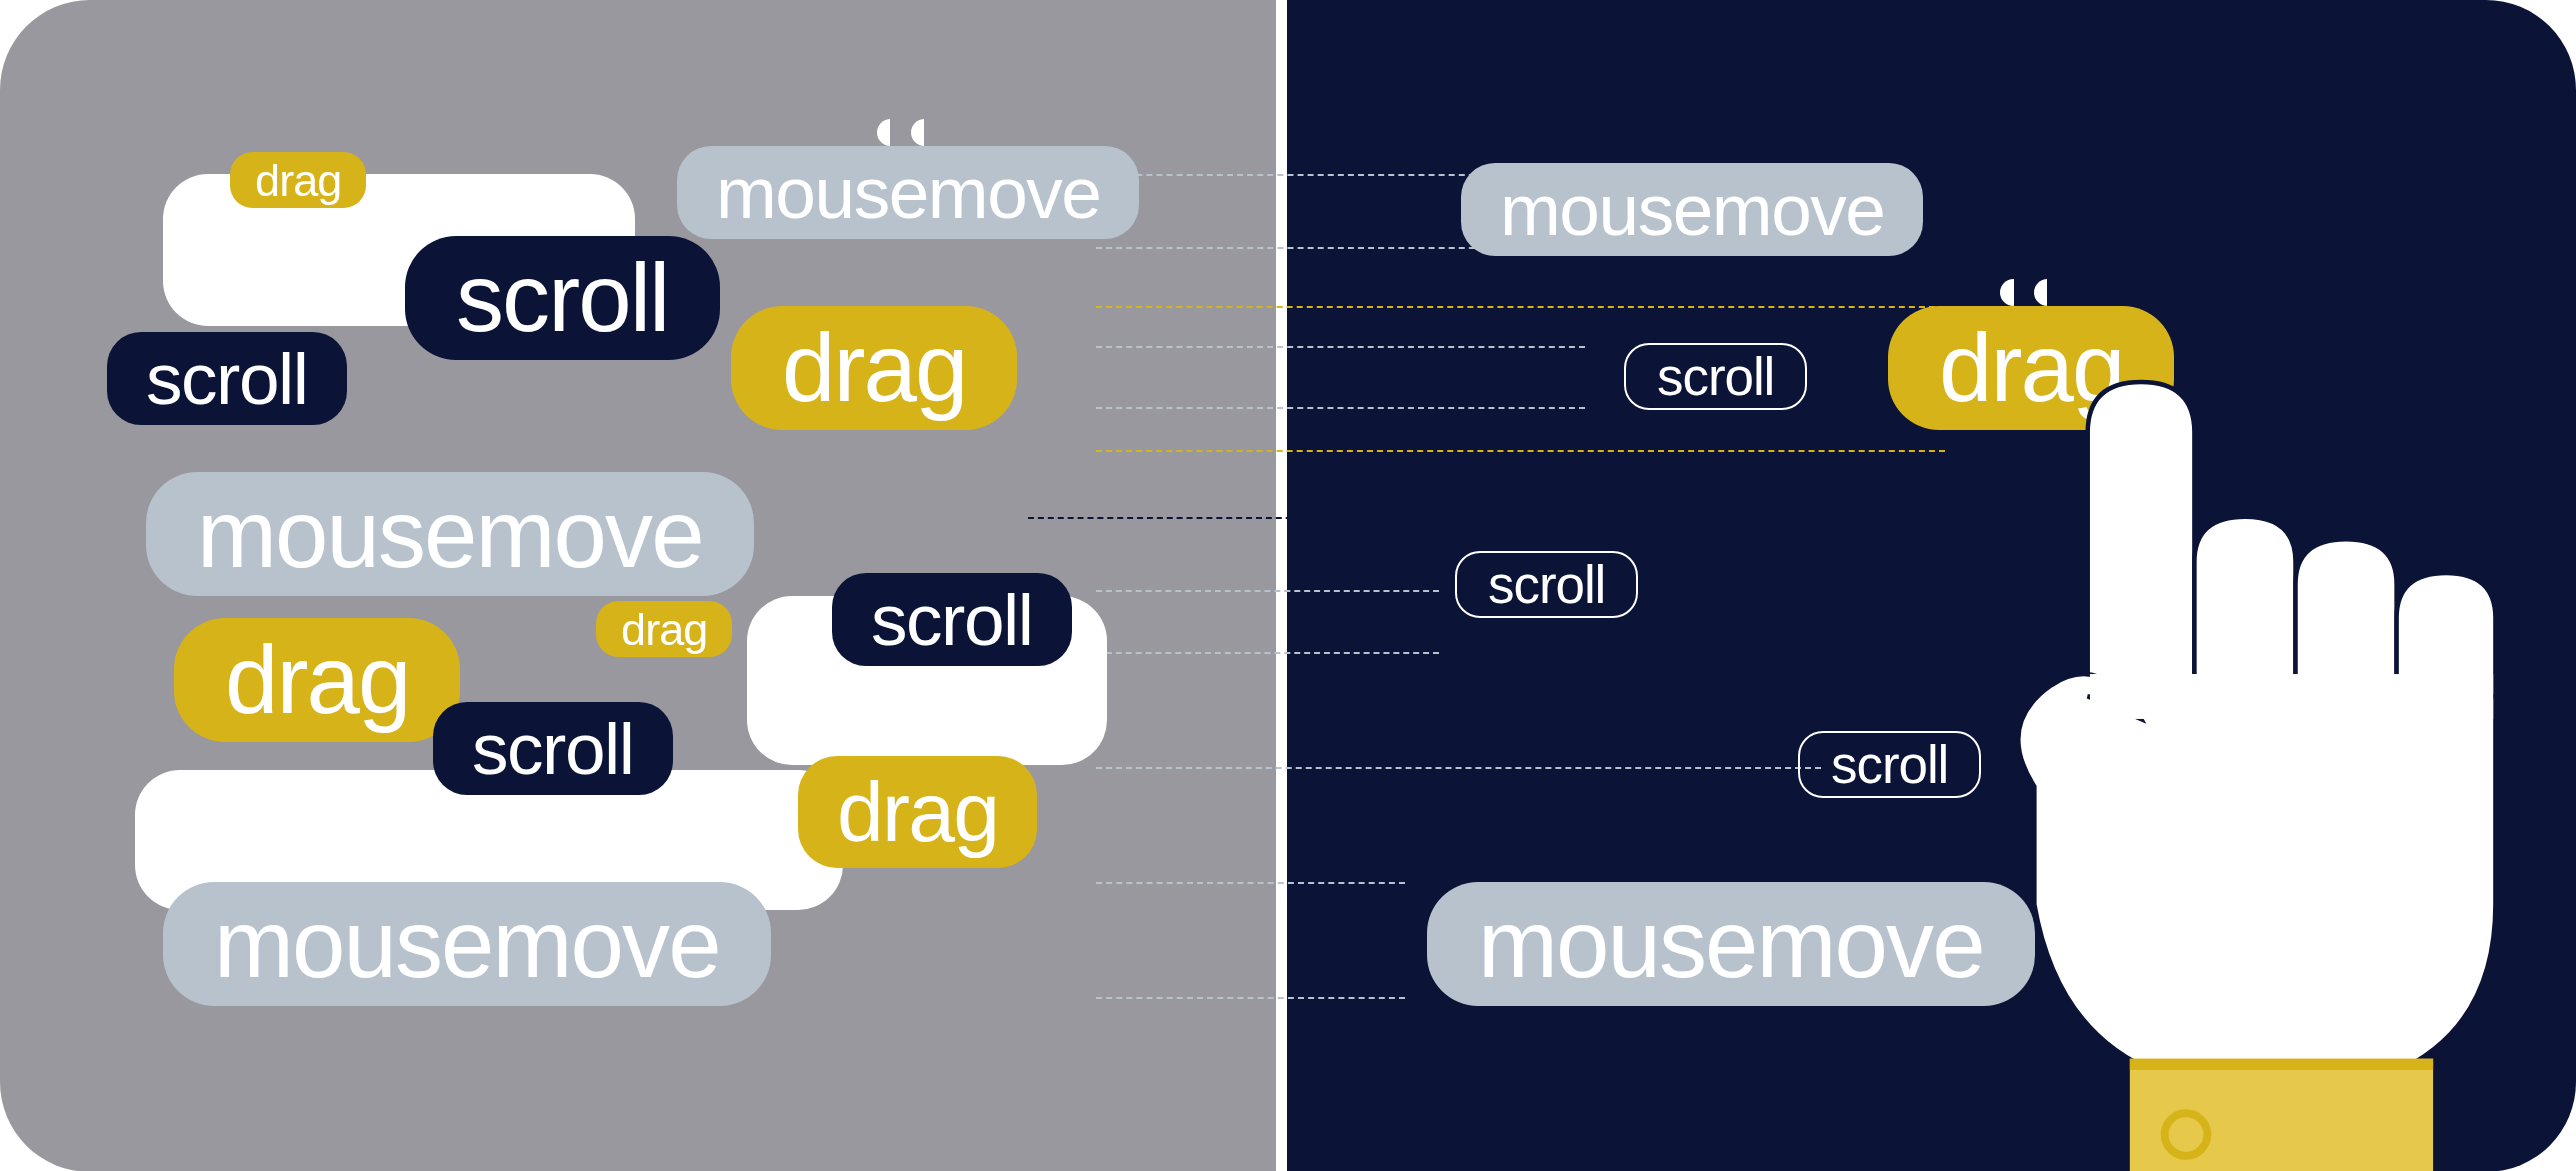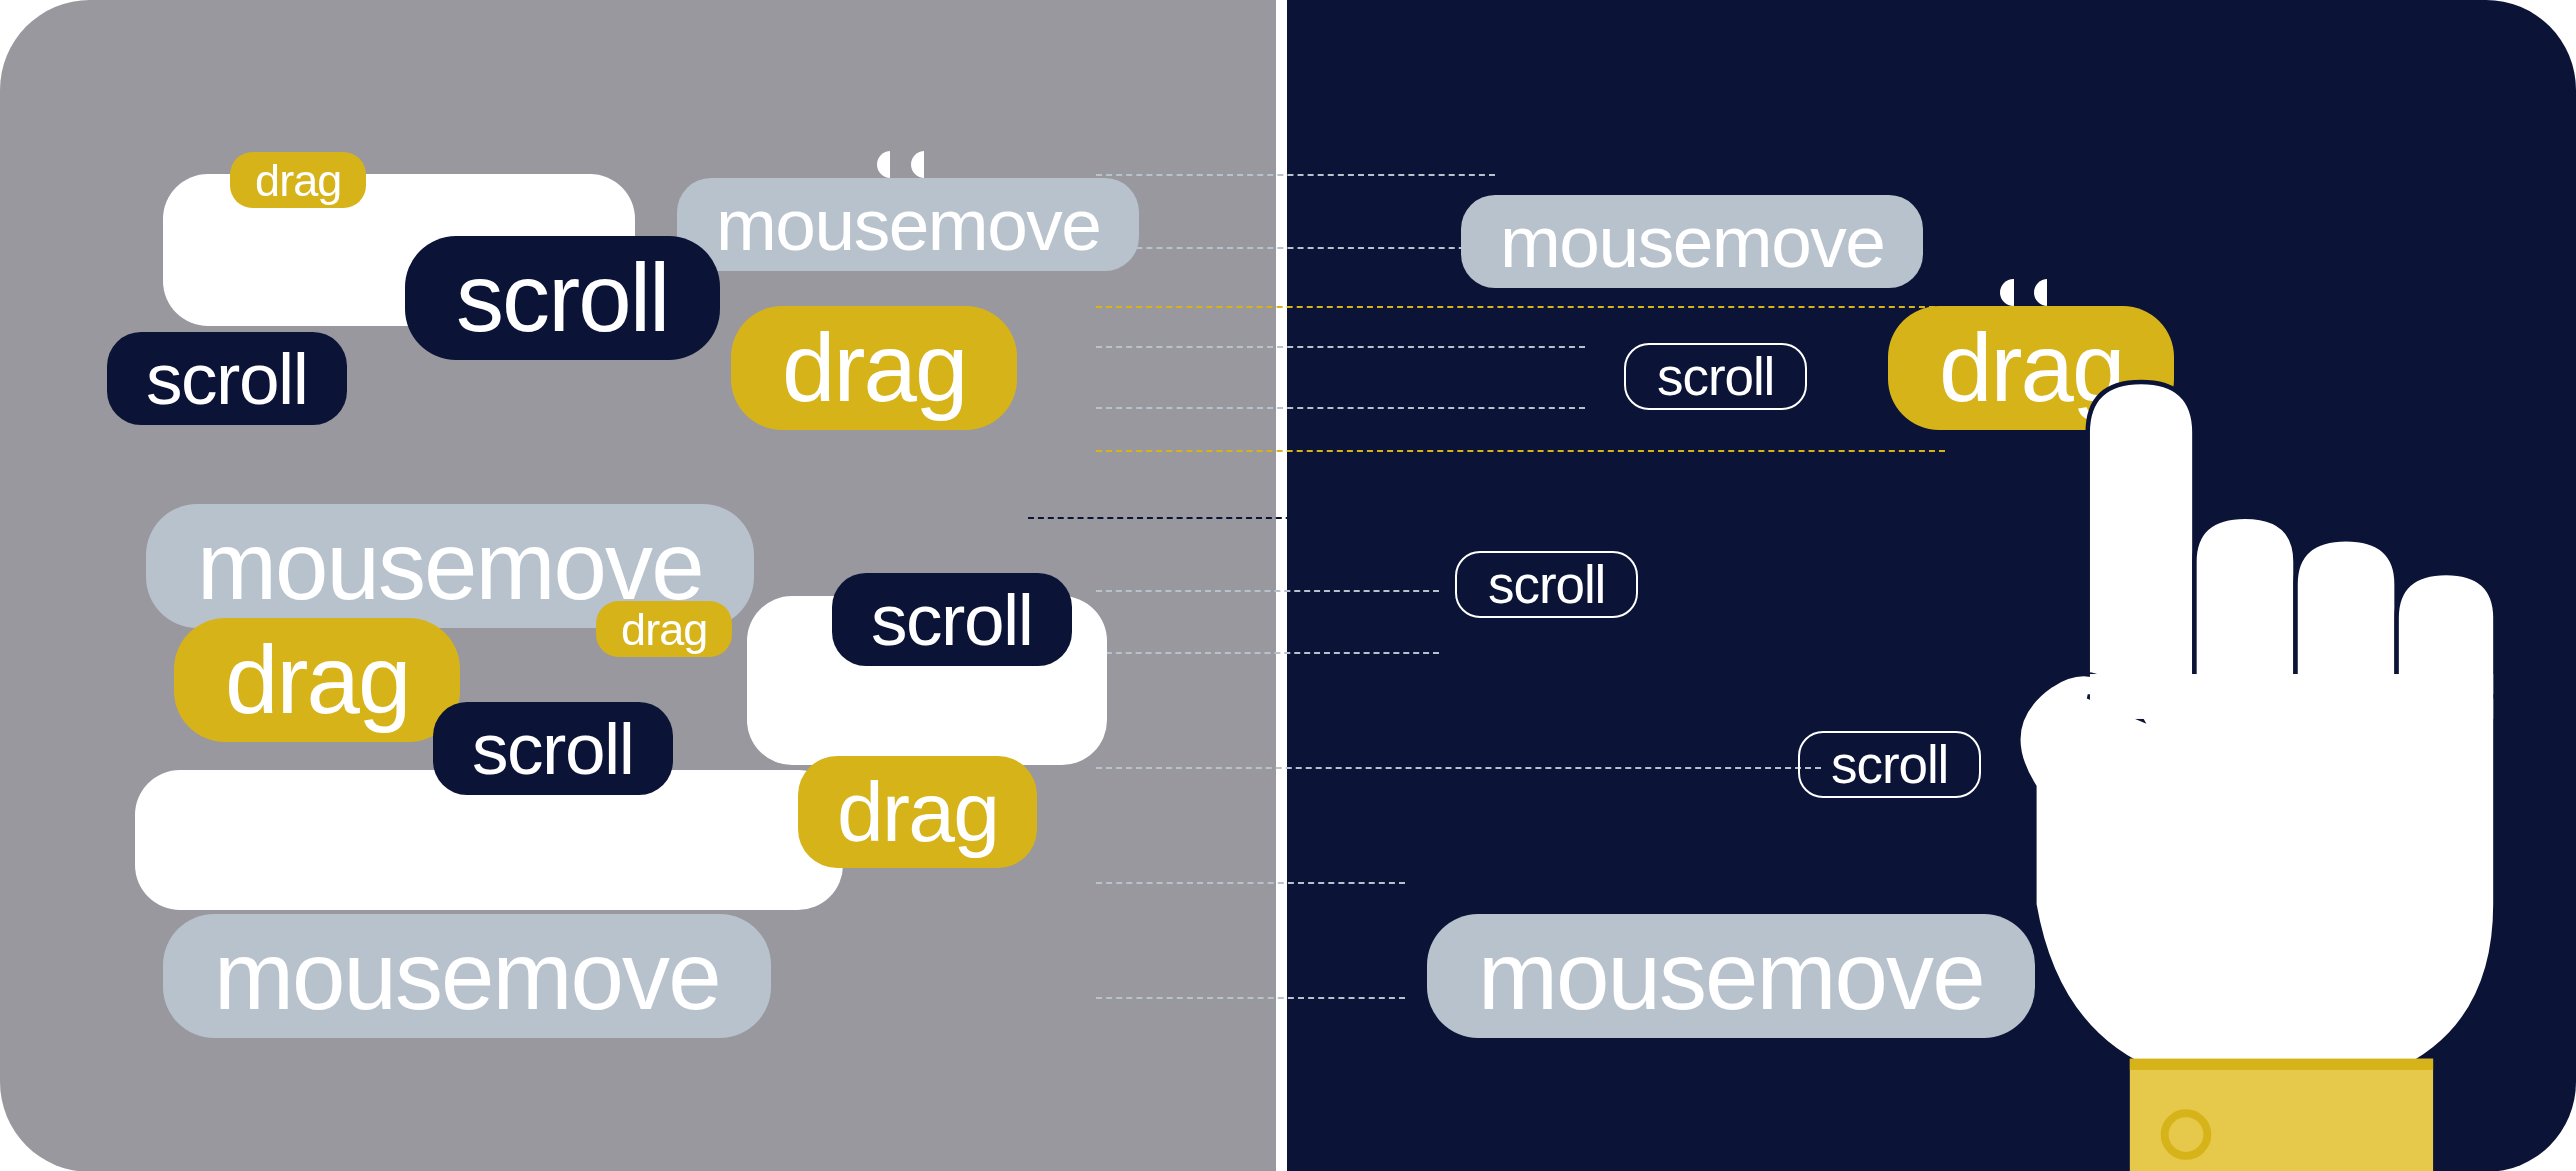--- a/index.html
+++ b/index.html
@@ -39,21 +39,21 @@
     line-height:1;
     white-space:nowrap;
     box-sizing:border-box;
   }
   .pill.lg{height:124px;font-size:96px;padding:0 51px;border-radius:51px;}
   .pill.md{height:93px;font-size:73px;padding:0 39px;border-radius:34px;}
   .pill.sm{height:67px;font-size:53px; padding:0 31px;border-radius:25px;}
   .pill.xs{height:56px;font-size:45px; padding:0 25px;border-radius:22.5px;}
 
   .pill.plain-white {background:var(--white);}           
-  .pill.lightgray   {background:var(--lightgray); color:var(--white);margin-top:32px;}
+  .pill.lightgray   {background:var(--lightgray); color:var(--white);}
   .pill.navy        {background:var(--navy);      color:var(--white);}
   .pill.yellow      {background:var(--yellow);    color:var(--white);}
   .pill.outline     {background:transparent; color:var(--white);
                      border:2.8px solid var(--white);}
 
   
   .dots{
     position:absolute;
     top:-27px;
     left:50%;

